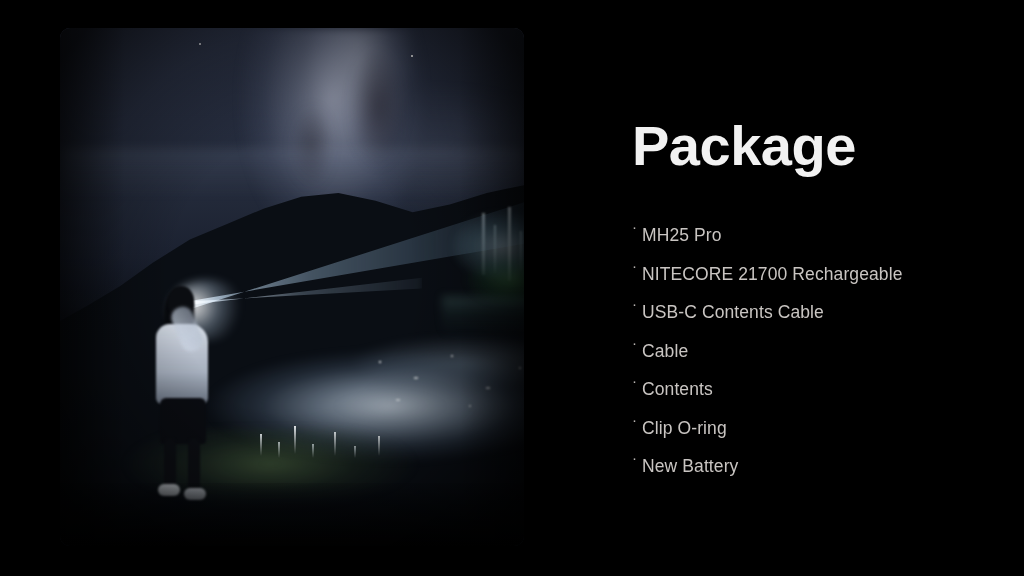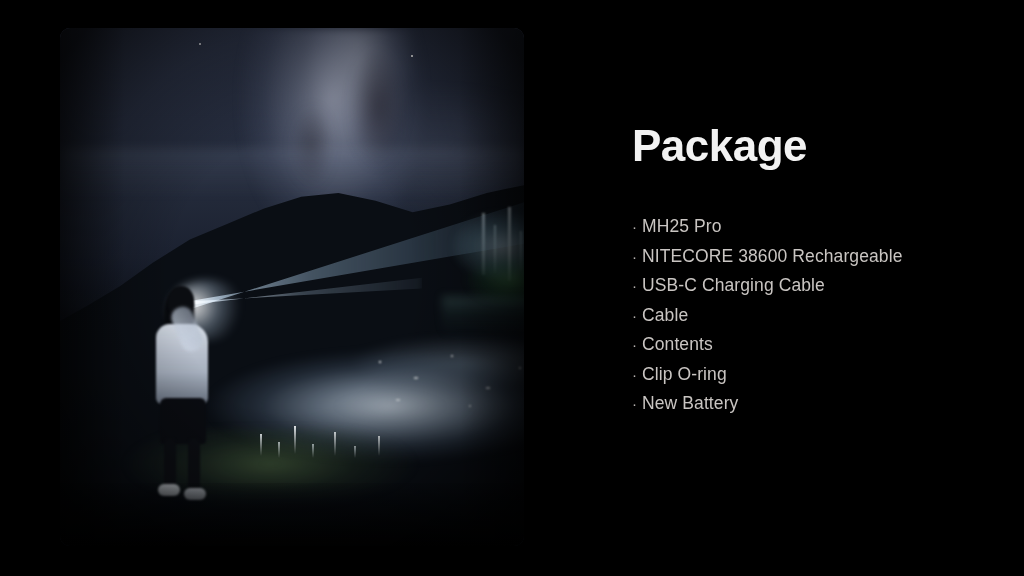--- a/index.html
+++ b/index.html
@@ -330,21 +330,21 @@
 
   
   .content {
     position: absolute;
     left: 632px;
     top: 118px;
     width: 370px;
   }
 
   .title {
-    font-size: 44px;
+    font-size: 56px;
     font-weight: 700;
     line-height: 56px;
     letter-spacing: -0.5px;
     color: #f2f2f2;
     margin: 0;
   }
   .title-line { display: block; }
 
   .bullet-list {
     list-style: none;
@@ -359,21 +359,21 @@
     color: #c9c5c2;
     letter-spacing: 0.1px;
   }
   .bullet-dot {
     width: 10px;
     flex: 0 0 10px;
     color: #b8b4b1;
     font-size: 15px;
     line-height: 29.5px;
   }
-  .bullet-text { flex: 1 1 auto; }
+  .bullet-text { flex: 1 1 auto; margin-top: 9px; }
   .bullet-cont {
     display: block;
     padding-left: 12px;
   }
 </style>
 </head>
 <body>
 
 <div class="slide">
 
@@ -419,26 +419,26 @@
     </h1>
 
     <ul class="bullet-list">
       <li class="bullet-item">
         <span class="bullet-dot">·</span>
         <span class="bullet-text">MH25 Pro</span>
       </li>
       <li class="bullet-item">
         <span class="bullet-dot">·</span>
         <span class="bullet-text">
-          <span>NITECORE 38600 Rechargeable</span>
+          <span>NITECORE 21700 Rechargeable</span>
         </span>
       </li>
       <li class="bullet-item">
         <span class="bullet-dot">·</span>
-        <span class="bullet-text">USB-C Charging Cable</span>
+        <span class="bullet-text">USB-C Contents Cable</span>
       </li>
       <li class="bullet-item">
         <span class="bullet-dot">·</span>
         <span class="bullet-text">Cable</span>
       </li>
       <li class="bullet-item">
         <span class="bullet-dot">·</span>
         <span class="bullet-text">Contents</span>
       </li>
       <li class="bullet-item">

